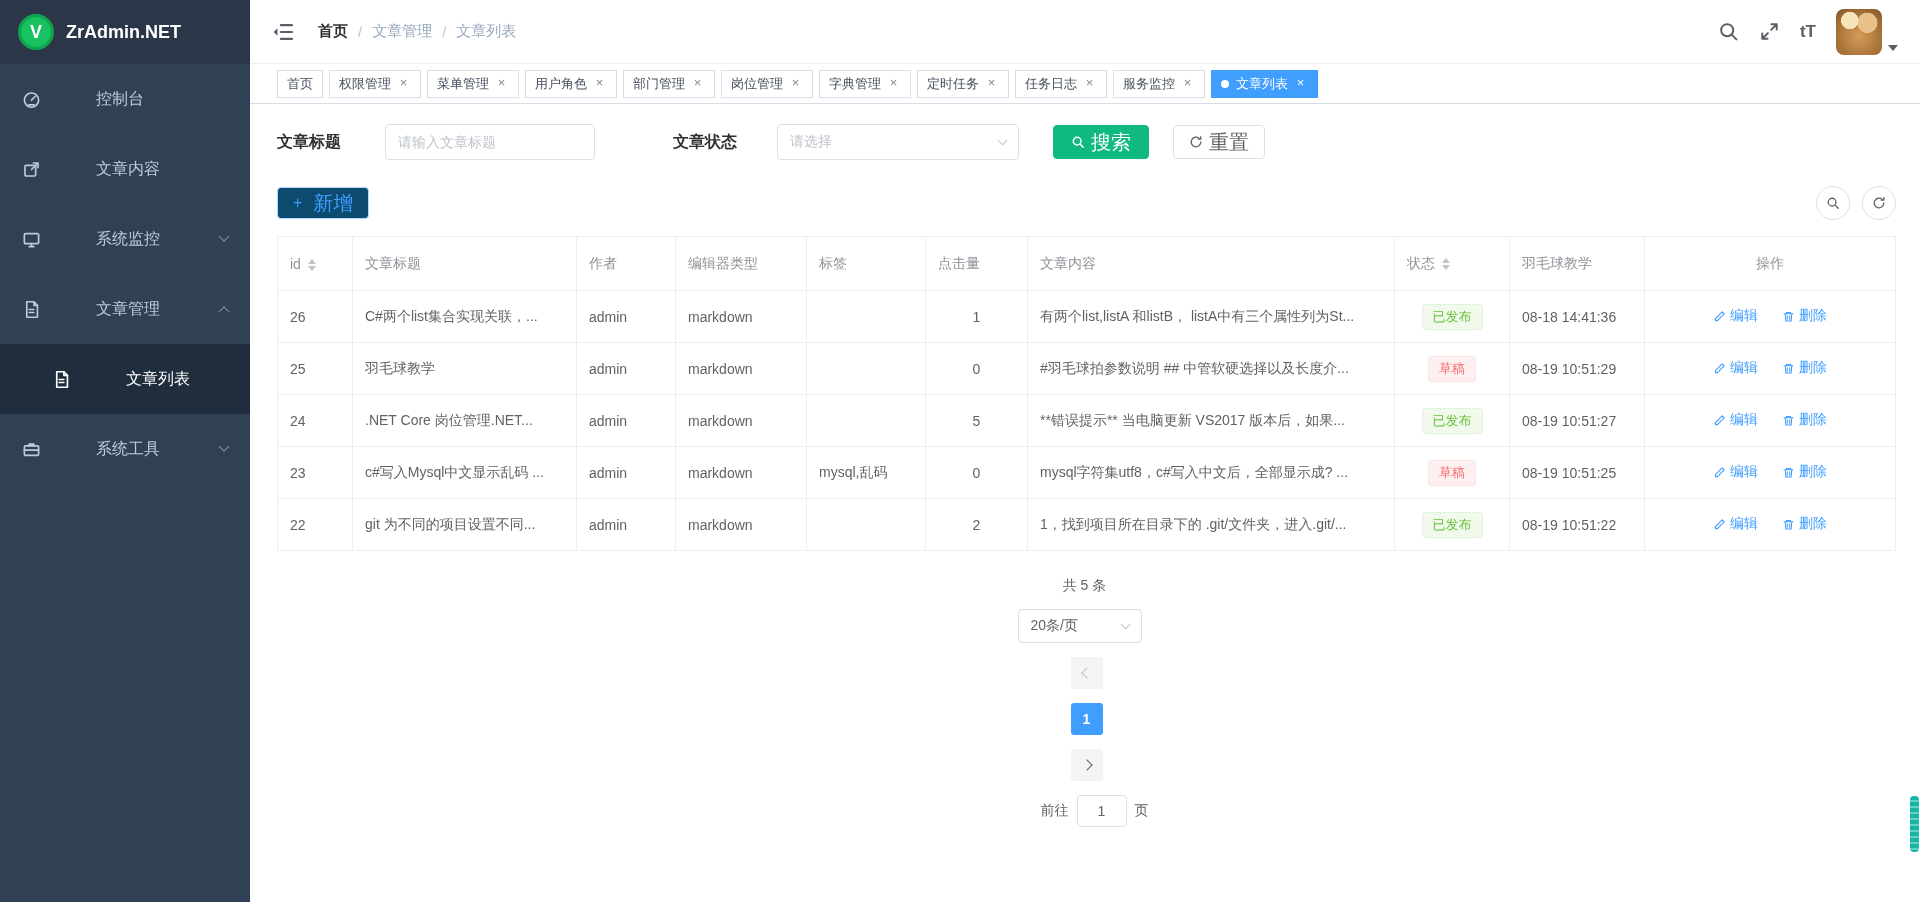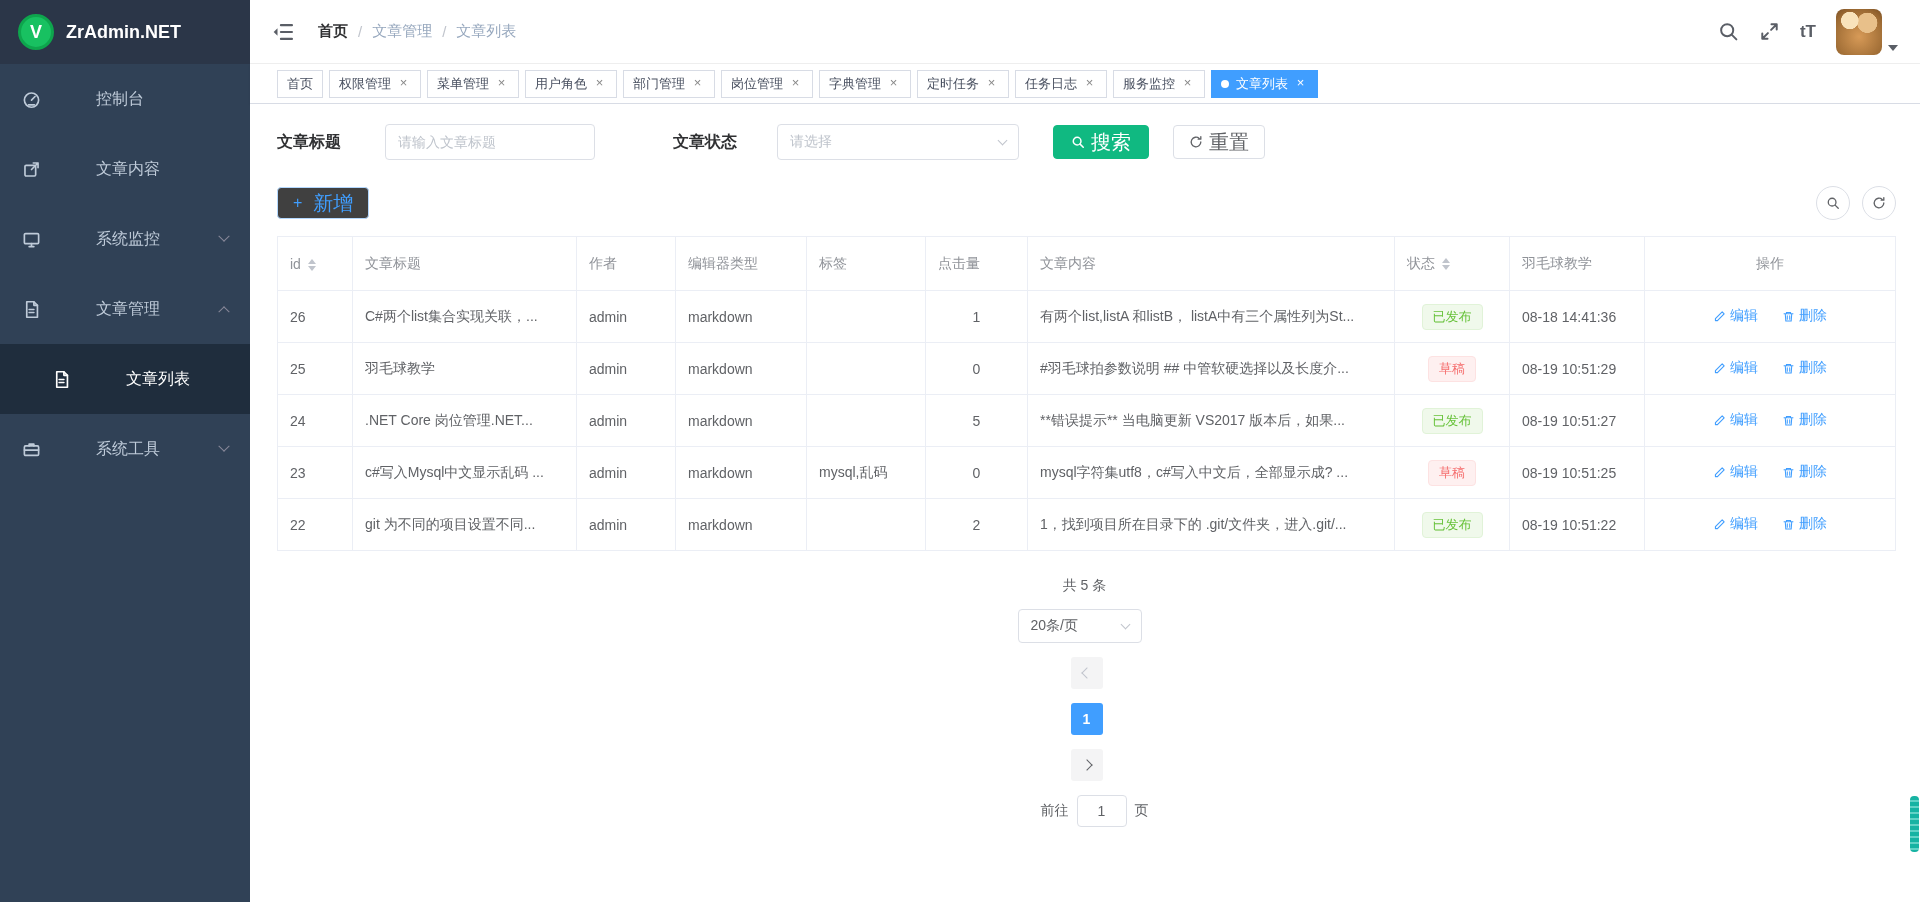--- a/index.html
+++ b/index.html
@@ -63,21 +63,21 @@
   .lbl-status { margin-left:78px; }
   .f-select { width:242px; height:36px; border:1px solid #dcdfe6; border-radius:4px; margin-left:40px; display:flex; align-items:center; padding:0 12px; cursor:pointer; }
   .f-select .ph { color:#bfc4cc; font-size:14px; }
   .sel-caret { width:7px; height:7px; border-right:1.4px solid #c0c4cc; border-bottom:1.4px solid #c0c4cc; transform:rotate(45deg); margin-left:auto; margin-top:-3px; }
   .btn { height:34px; border-radius:4px; font-size:20px; display:inline-flex; align-items:center; gap:6px; cursor:pointer; border:1px solid transparent; font-family:inherit; }
   .btn svg { width:14px; height:14px; }
   .btn-search { background:#10b981; border-color:#10b981; color:#fff; padding:0 17px; margin-left:34px; }
   .btn-reset { background:#fff; border-color:#dcdfe6; color:#606266; padding:0 15px; margin-left:24px; }
 
   .toolbar-row { display:flex; align-items:center; margin-top:26px; }
-  .btn-add { background:#404040; border-color:#b3d8ff; color:#409eff; padding:0 15px; height:32px; }
+  .btn-add { background:#0c4a6e; border-color:#b3d8ff; color:#409eff; padding:0 15px; height:32px; }
   .btn-add::before { content:"+"; font-size:16px; margin-right:5px; }
   .right-tools { margin-left:auto; display:flex; gap:12px; }
   .circle-btn { width:34px; height:34px; border-radius:50%; border:1px solid #dcdfe6; background:#fff; color:#606266; display:flex; align-items:center; justify-content:center; cursor:pointer; }
   .circle-btn svg { width:14px; height:14px; }
 
   
   table { width:100%; border-collapse:collapse; margin-top:16px; table-layout:fixed; font-size:14px; }
   th, td { border:1px solid #ebeef5; padding:8px 12px; white-space:nowrap; overflow:hidden; text-overflow:ellipsis; }
   th { height:54px; color:#909399; font-weight:400; text-align:left; background:#fff; }
   td { height:52px; color:#606266; }

